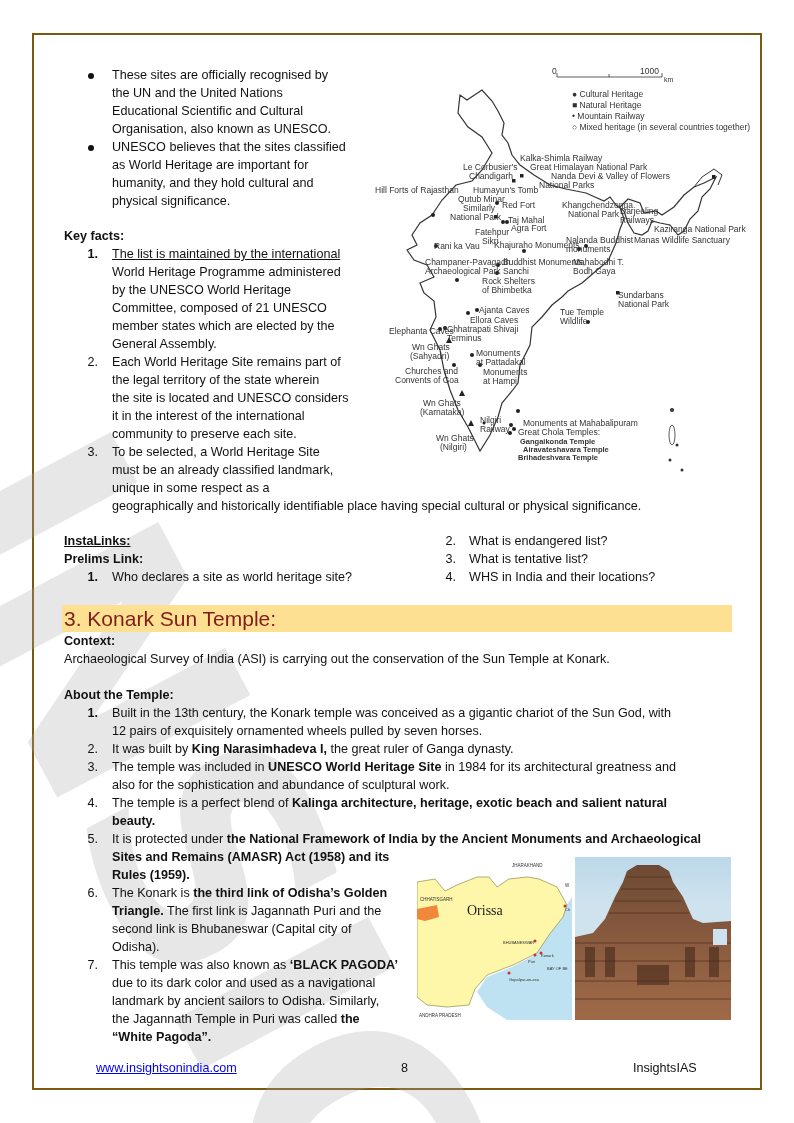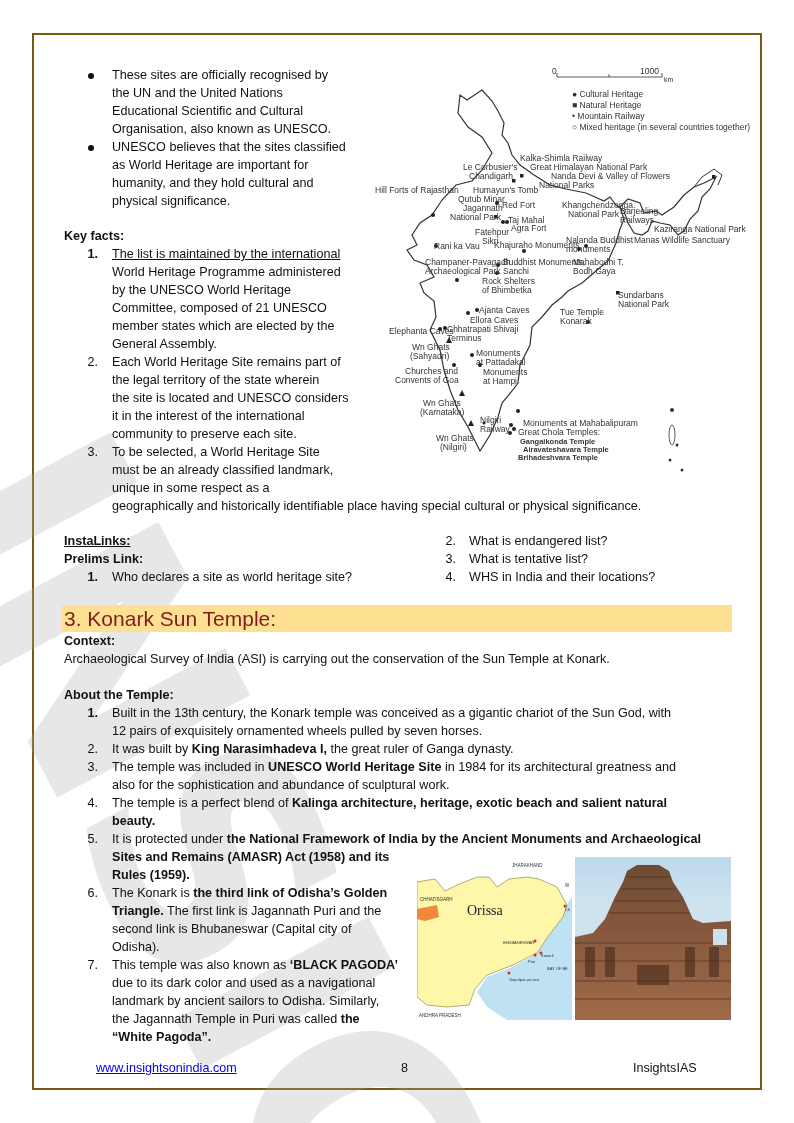--- a/index.html
+++ b/index.html
@@ -128,21 +128,21 @@
   <div class="map-label" style="left:148px; top:88px;">Kalka-Shimla Railway</div>
   <div class="map-label" style="left:91px; top:97px;">Le Corbusier's</div>
   <div class="map-label" style="left:97px; top:106px;">Chandigarh</div>
   <div class="map-label" style="left:158px; top:97px;">Great Himalayan National Park</div>
   <div class="map-label" style="left:167px; top:106px;padding-left:12px;">Nanda Devi &amp; Valley of Flowers</div>
   <div class="map-label" style="left:167px; top:115px;">National Parks</div>
   <div class="map-label" style="left:3px; top:120px;">Hill Forts of Rajasthan</div>
   <div class="map-label" style="left:101px; top:120px;">Humayun's Tomb</div>
   <div class="map-label" style="left:86px; top:129px;text-align:right;">Qutub Minar</div>
   <div class="map-label" style="left:130px; top:135px;">Red Fort</div>
-  <div class="map-label" style="left:91px; top:138px;">Jagannath</div>
+  <div class="map-label" style="left:91px; top:138px;">Similarly</div>
   <div class="map-label" style="left:78px; top:147px;">National Park</div>
   <div class="map-label" style="left:136px; top:150px;">Taj Mahal</div>
   <div class="map-label" style="left:139px; top:158px;">Agra Fort</div>
   <div class="map-label" style="left:103px; top:162px;">Fatehpur</div>
   <div class="map-label" style="left:110px; top:171px;">Sikri</div>
   <div class="map-label" style="left:190px; top:135px;">Khangchendzonga</div>
   <div class="map-label" style="left:196px; top:144px;">National Park</div>
   <div class="map-label" style="left:248px; top:141px;">Darjeeling</div>
   <div class="map-label" style="left:248px; top:150px;">Railways</div>
   <div class="map-label" style="left:282px; top:159px;">Kaziranga National Park</div>
@@ -157,21 +157,21 @@
   <div class="map-label" style="left:131px; top:201px;">Sanchi</div>
   <div class="map-label" style="left:201px; top:192px;">Mahabodhi T.</div>
   <div class="map-label" style="left:201px; top:201px;">Bodh Gaya</div>
   <div class="map-label" style="left:110px; top:211px;">Rock Shelters</div>
   <div class="map-label" style="left:110px; top:220px;">of Bhimbetka</div>
   <div class="map-label" style="left:246px; top:225px;">Sundarbans</div>
   <div class="map-label" style="left:246px; top:234px;">National Park</div>
   <div class="map-label" style="left:107px; top:240px;">Ajanta Caves</div>
   <div class="map-label" style="left:98px; top:250px;">Ellora Caves</div>
   <div class="map-label" style="left:188px; top:242px;">Tue Temple</div>
-  <div class="map-label" style="left:188px; top:251px;">Konarak</div>
+  <div class="map-label" style="left:188px; top:251px;">Wildlife</div>
   <div class="map-label" style="left:17px; top:261px;">Elephanta Caves</div>
   <div class="map-label" style="left:75px; top:259px;">Chhatrapati Shivaji</div>
   <div class="map-label" style="left:75px; top:268px;">Terminus</div>
   <div class="map-label" style="left:40px; top:277px;">Wn Ghats</div>
   <div class="map-label" style="left:38px; top:286px;">(Sahyadri)</div>
   <div class="map-label" style="left:104px; top:283px;">Monuments</div>
   <div class="map-label" style="left:104px; top:292px;">at Pattadakal</div>
   <div class="map-label" style="left:33px; top:301px;">Churches and</div>
   <div class="map-label" style="left:23px; top:310px;">Convents of Goa</div>
   <div class="map-label" style="left:111px; top:302px;">Monuments</div>

